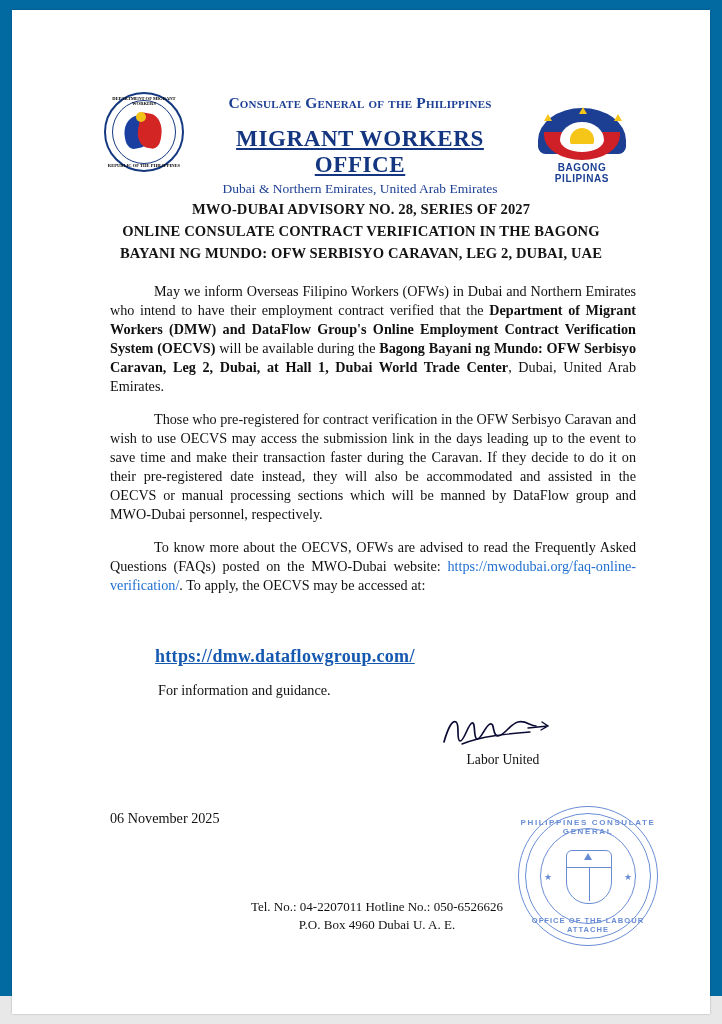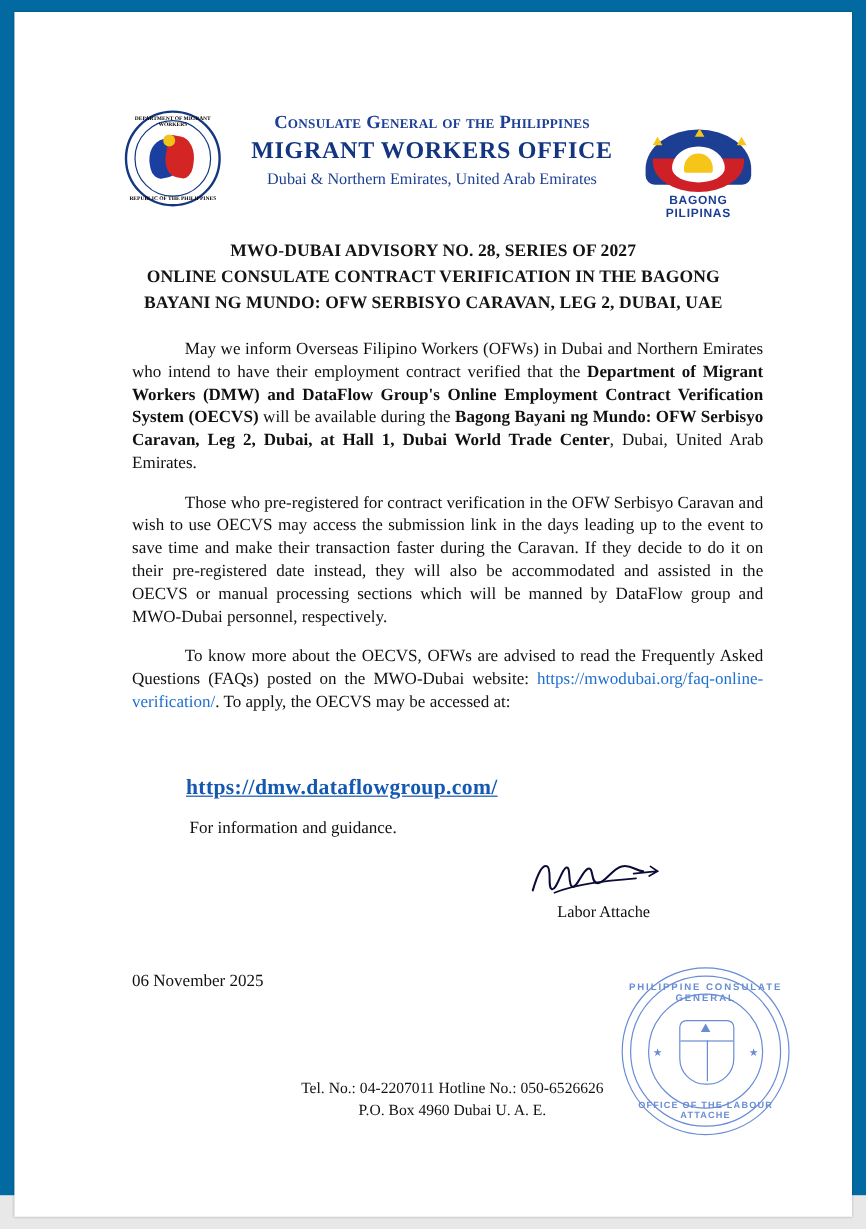--- a/index.html
+++ b/index.html
@@ -114,24 +114,25 @@
     font-family: "Liberation Serif", serif;
     font-weight: bold;
     font-size: 15.5px;
     color: #1c3f94;
     letter-spacing: 0.2px;
     font-variant: small-caps;
   }
   .t-mwo {
     font-family: "Liberation Serif", serif;
     font-weight: bold;
-    font-size: 20px;
+    font-size: 23px;
     color: #14357f;
     letter-spacing: 0.6px;
-    margin-top: 3px;
+    margin-top: 14px;
+    text-decoration: underline;
   }
   .t-sub {
     font-family: "Liberation Serif", serif;
     font-size: 13.5px;
     color: #1c3f94;
     margin-top: 3px;
   }
   
   .logo-right {
     position: absolute;
@@ -425,30 +426,30 @@
     <div class="info-line">For information and guidance.</div>
 
     <div class="sig-block">
       <div class="sig-script">
         <svg width="200" height="34" viewBox="0 0 200 34" style="position:absolute;left:30px;top:-2px;">
           <path d="M42,28 C46,14 50,6 54,8 C58,10 54,26 58,27 C62,28 66,10 70,9 C74,8 71,24 75,25 C79,26 83,12 88,10 C93,8 90,22 96,22 C102,22 108,10 116,8 C124,6 128,12 134,12" fill="none" stroke="#0b0b35" stroke-width="1.7" stroke-linecap="round"></path>
           <path d="M60,30 C80,22 104,20 128,18" fill="none" stroke="#0b0b35" stroke-width="1.4" stroke-linecap="round"></path>
           <path d="M126,14 L146,12 M140,8 L146,12 L139,16" fill="none" stroke="#0b0b35" stroke-width="1.4" stroke-linecap="round"></path>
         </svg>
       </div>
-      <div class="sig-role">Labor Attache</div>
+      <div class="sig-role">Labor United</div>
     </div>
 
     <div class="doc-date">06 November 2025</div>
 
     <div class="stamp">
       <div class="c1"></div>
       <div class="c2"></div>
       <div class="c3"></div>
-      <div class="arcT">PHILIPPINE CONSULATE GENERAL</div>
+      <div class="arcT">PHILIPPINES CONSULATE GENERAL</div>
       <div class="arcB">OFFICE OF THE LABOUR ATTACHE</div>
       <div class="crest">
         <div class="crest-line"></div>
         <div class="crest-v"></div>
         <div class="crest-star"></div>
       </div>
       <div class="inner-dot-l">★</div>
       <div class="inner-dot-r">★</div>
     </div>
 

